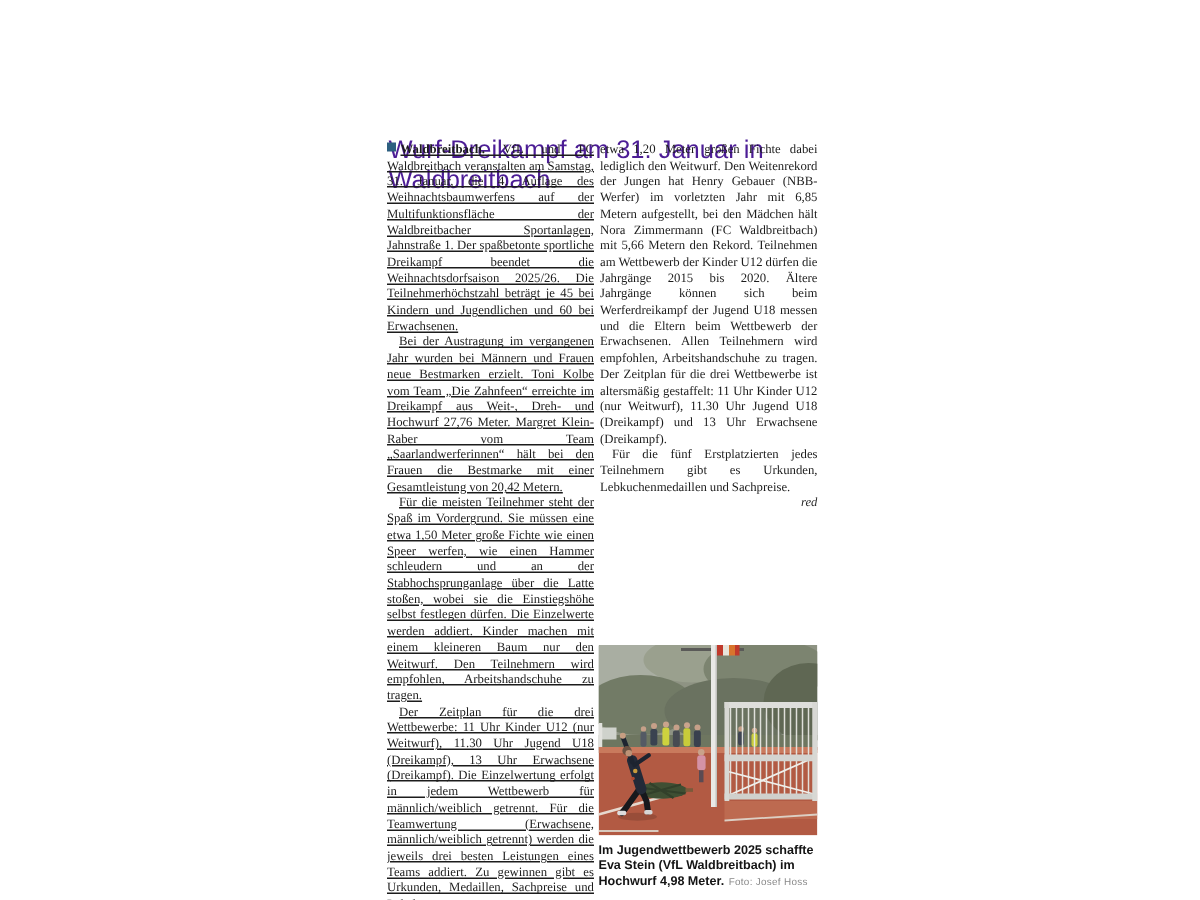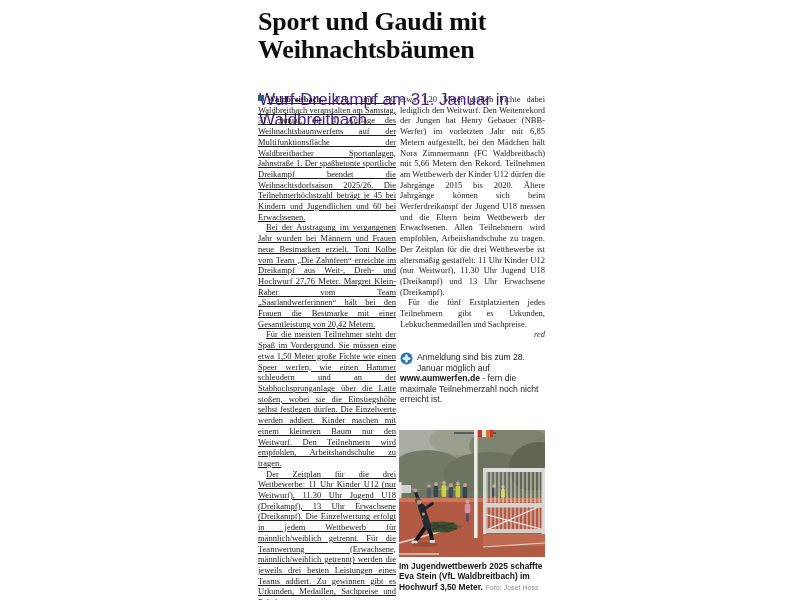--- a/index.html
+++ b/index.html
@@ -37,49 +37,36 @@
   .caption{position:absolute;left:399px;top:561px;width:146px;
            font-family:"Liberation Sans",sans-serif;font-weight:bold;
            font-size:8.4px;line-height:10.4px;color:#141414;text-align:left;}
   .credit{font-weight:normal;font-size:6.6px;color:#8a8a8a;letter-spacing:0.2px;margin-left:3px;}
 </style>
 </head>
 <body>
 
 <div id="stage">
 
-  <div class="headline">
-    <div>Sport und Gaudi mit</div>
-    <div>Weihnachtsbäumen</div>
-  </div>
 
   <div class="subhead">Wurf-Dreikampf am 31. Januar in Waldbreitbach</div>
 
   <div class="col" id="col1">
     <p><span class="marker"></span><span class="dateline">Waldbreitbach.</span><span> VfL und FC Waldbreitbach veranstalten am Samstag, 31. Januar, die 4. Auflage des Weihnachtsbaumwerfens auf der Multifunktionsfläche der Waldbreitbacher Sportanlagen, Jahnstraße 1. Der spaßbetonte sportliche Dreikampf beendet die Weihnachtsdorfsaison 2025/26. Die Teilnehmerhöchstzahl beträgt je 45 bei Kindern und Jugendlichen und 60 bei Erwachsenen.</span></p>
     <p class="ind">Bei der Austragung im vergangenen Jahr wurden bei Männern und Frauen neue Bestmarken erzielt. Toni Kolbe vom Team „Die Zahnfeen“ erreichte im Dreikampf aus Weit-, Dreh- und Hochwurf 27,76 Meter. Margret Klein-Raber vom Team „Saarlandwerferinnen“ hält bei den Frauen die Bestmarke mit einer Gesamtleistung von 20,42 Metern.</p>
     <p class="ind">Für die meisten Teilnehmer steht der Spaß im Vordergrund. Sie müssen eine etwa 1,50 Meter große Fichte wie einen Speer werfen, wie einen Hammer schleudern und an der Stabhochsprunganlage über die Latte stoßen, wobei sie die Einstiegshöhe selbst festlegen dürfen. Die Einzelwerte werden addiert. Kinder machen mit einem kleineren Baum nur den Weitwurf. Den Teilnehmern wird empfohlen, Arbeitshandschuhe zu tragen.</p>
     <p class="ind">Der Zeitplan für die drei Wettbewerbe: 11 Uhr Kinder U12 (nur Weitwurf), 11.30 Uhr Jugend U18 (Dreikampf), 13 Uhr Erwachsene (Dreikampf). Die Einzelwertung erfolgt in jedem Wettbewerb für männlich/weiblich getrennt. Für die Teamwertung (Erwachsene, männlich/weiblich getrennt) werden die jeweils drei besten Leistungen eines Teams addiert. Zu gewinnen gibt es Urkunden, Medaillen, Sachpreise und Pokale.</p>
 
   </div>
 
   <div class="col" id="col2">
     <p>etwa 1,20 Meter großen Fichte dabei lediglich den Weitwurf. Den Weitenrekord der Jungen hat Henry Gebauer (NBB-Werfer) im vorletzten Jahr mit 6,85 Metern aufgestellt, bei den Mädchen hält Nora Zimmermann (FC Waldbreitbach) mit 5,66 Metern den Rekord. Teilnehmen am Wettbewerb der Kinder U12 dürfen die Jahrgänge 2015 bis 2020. Ältere Jahrgänge können sich beim Werferdreikampf der Jugend U18 messen und die Eltern beim Wettbewerb der Erwachsenen. Allen Teilnehmern wird empfohlen, Arbeitshandschuhe zu tragen. Der Zeitplan für die drei Wettbewerbe ist altersmäßig gestaffelt: 11 Uhr Kinder U12 (nur Weitwurf), 11.30 Uhr Jugend U18 (Dreikampf) und 13 Uhr Erwachsene (Dreikampf).</p>
     <p class="ind"><span>Für die fünf Erstplatzierten jedes Teilnehmern gibt es Urkunden, Lebkuchenmedaillen und Sachpreise.</span><span class="author">red</span></p>
   </div>
 
-  <div class="infobox">
-    <span class="plus">
-      <svg viewBox="0 0 13 13" width="13" height="13">
-        <circle cx="6.5" cy="6.5" r="6" fill="#2878b8"></circle>
-        <rect x="5.3" y="2.6" width="2.4" height="7.8" rx="1" fill="#ffffff"></rect>
-        <rect x="2.6" y="5.3" width="7.8" height="2.4" rx="1" fill="#ffffff"></rect>
-      </svg>
-    </span><span>Anmeldung sind bis zum 28. Januar möglich auf </span><b>www.aumwerfen.de</b><span> - fern die maximale Teilnehmerzahl noch nicht erreicht ist.</span>
-  </div>
 
   <div class="photo">
     <svg viewBox="0 0 146 127" preserveAspectRatio="none">
 
       <rect x="0" y="0" width="146" height="72" fill="#8e9383"></rect>
       <ellipse cx="20" cy="14" rx="30" ry="18" fill="#a9aea2"></ellipse>
       <ellipse cx="62" cy="10" rx="32" ry="15" fill="#9aa08e"></ellipse>
       <ellipse cx="112" cy="16" rx="42" ry="20" fill="#7c8470"></ellipse>
       <ellipse cx="28" cy="40" rx="36" ry="20" fill="#727b66"></ellipse>
       <ellipse cx="90" cy="44" rx="46" ry="22" fill="#6a7260"></ellipse>
@@ -175,16 +162,16 @@
         <path d="M22.5 78 L16.5 62" stroke="#1d2430" stroke-width="3.2" fill="none" stroke-linecap="round"></path>
         <circle cx="16.2" cy="60.5" r="2" fill="#c79e82"></circle>
         <path d="M24 80 L33.5 73.5" stroke="#1d2430" stroke-width="2.8" fill="none" stroke-linecap="round"></path>
         <circle cx="19" cy="70.5" r="3.1" fill="#6b5242"></circle>
         <circle cx="20.2" cy="72.2" r="2.2" fill="#bd9276"></circle>
       </g>
     </svg>
   </div>
 
   <div class="caption">
-    <span>Im Jugendwettbewerb 2025 schaffte Eva Stein (VfL Waldbreitbach) im Hochwurf 3,50 Meter.</span><span class="credit">Foto: Josef Hoss</span>
+    <span>Im Jugendwettbewerb 2025 schaffte Eva Stein (VfL Waldbreitbach) im Hochwurf 4,98 Meter.</span><span class="credit">Foto: Josef Hoss</span>
   </div>
 
 </div>
 
 </body></html>

